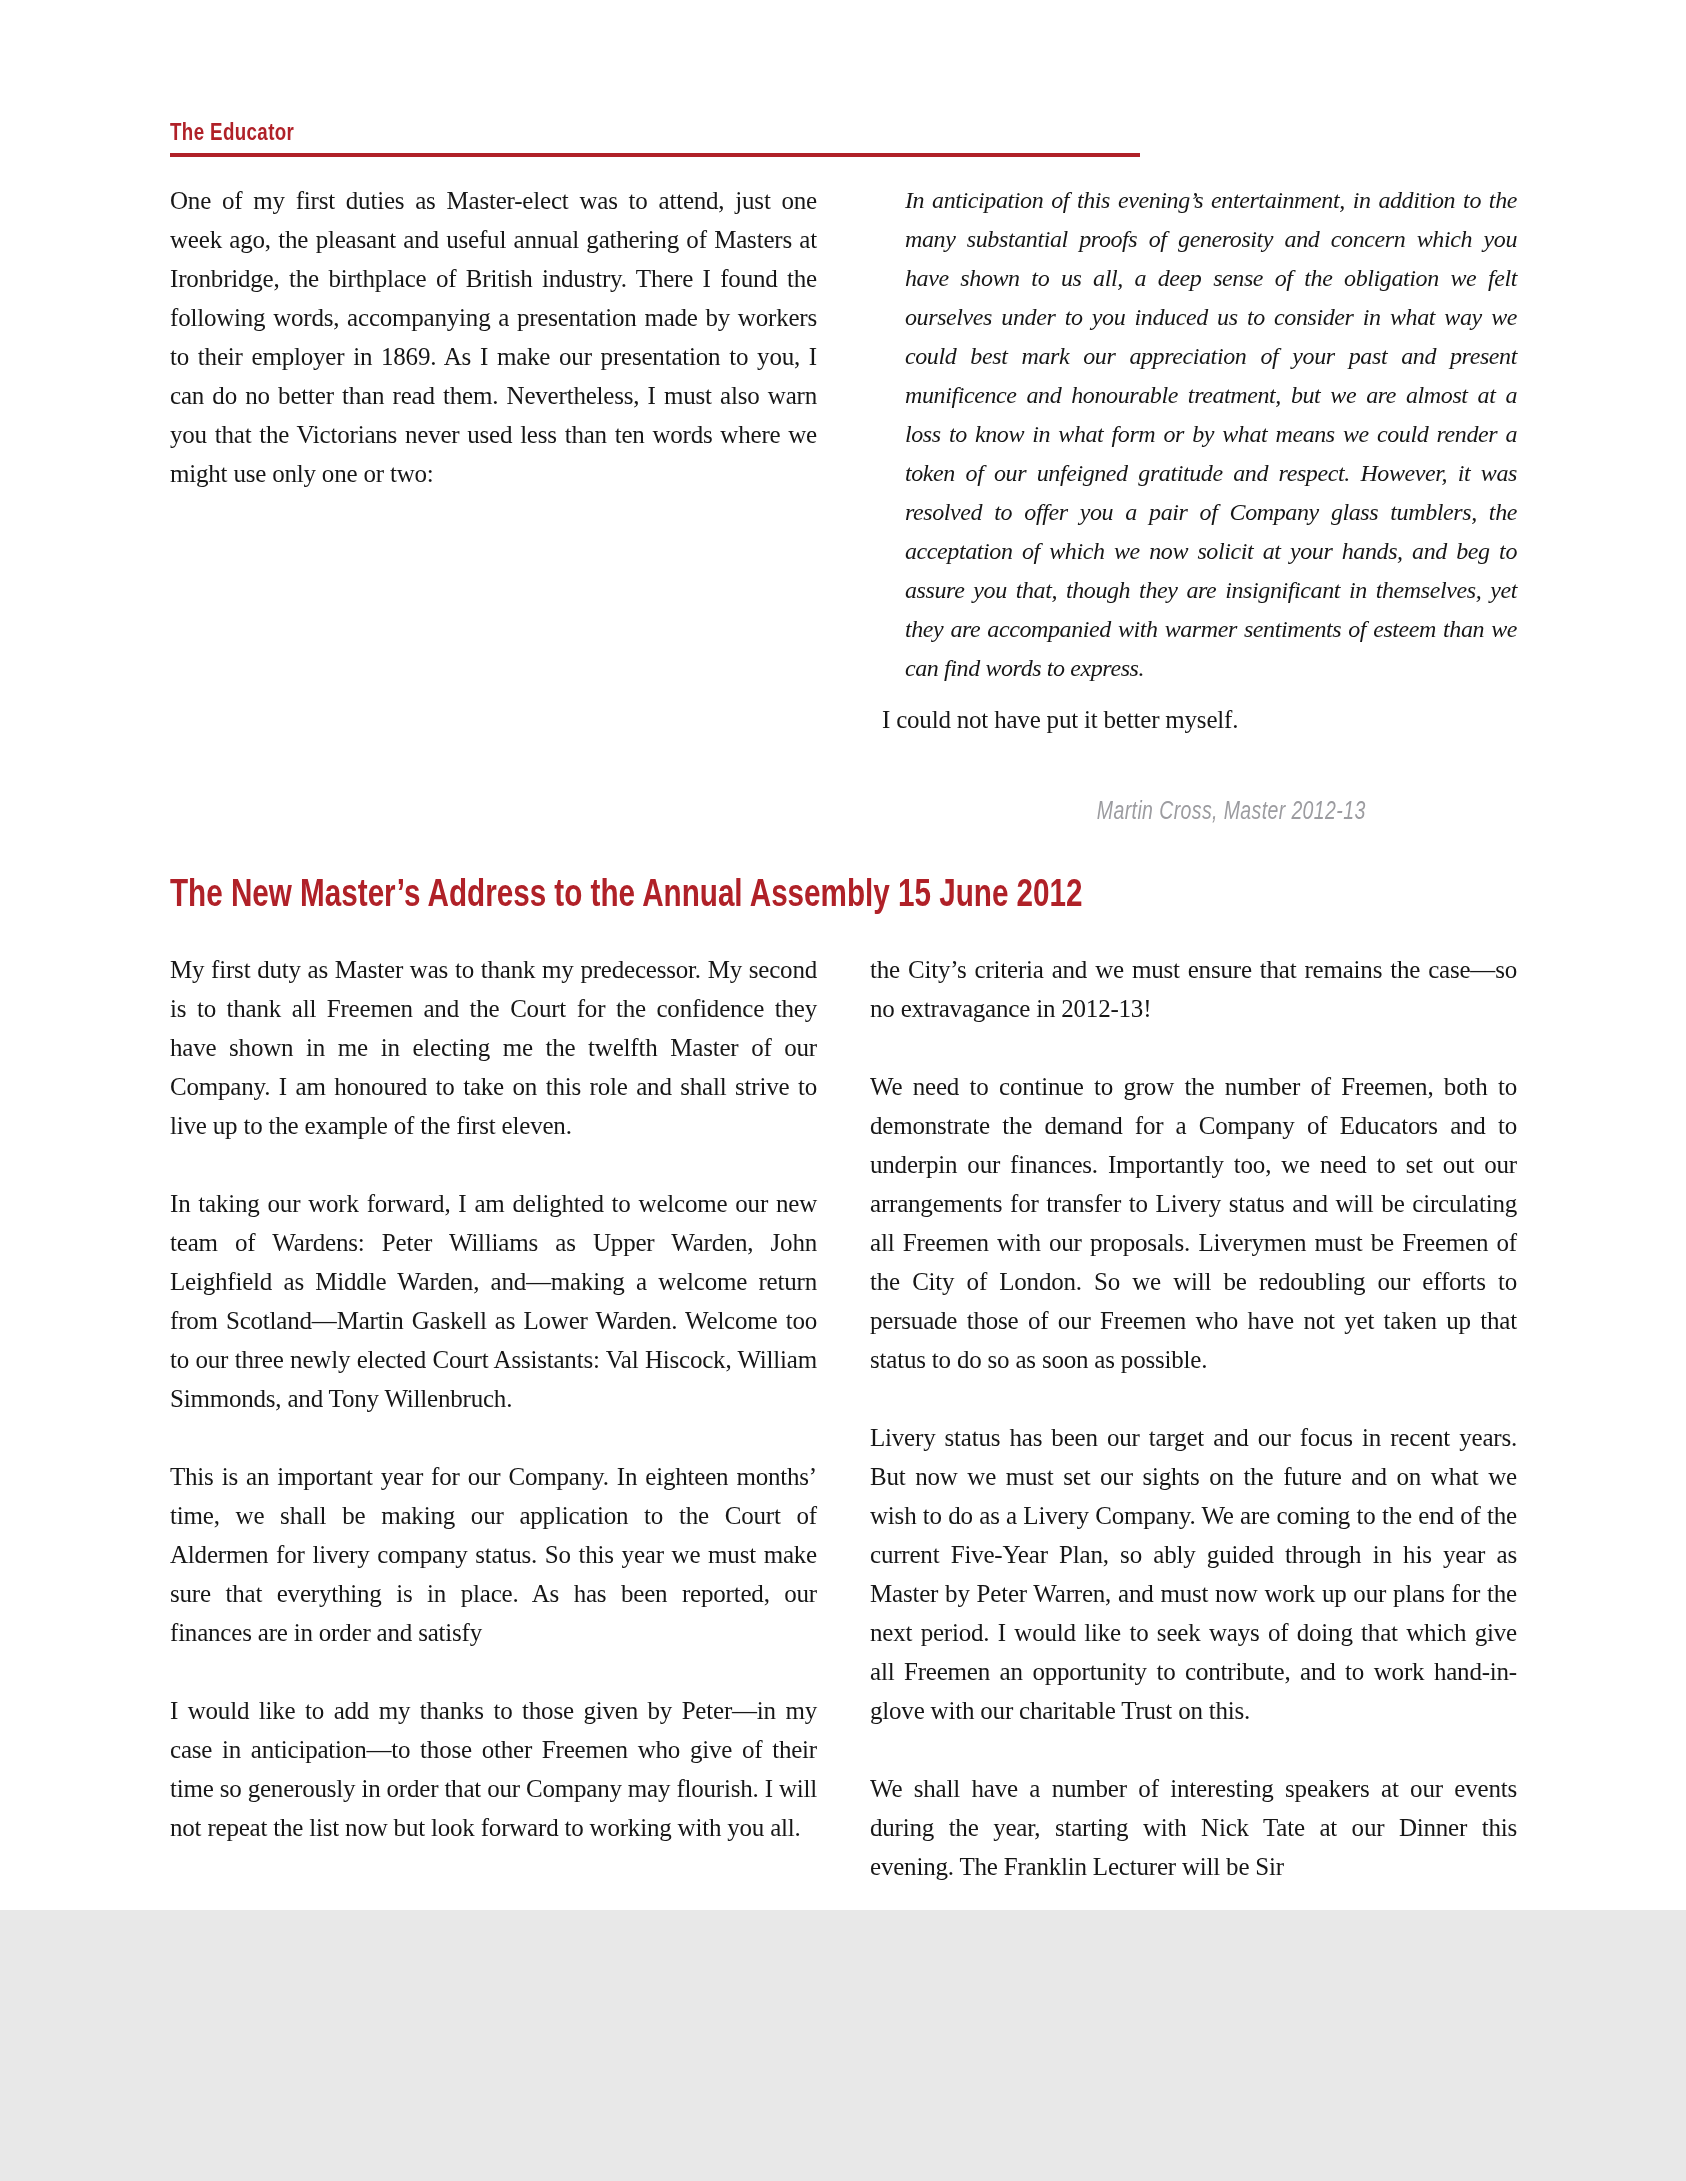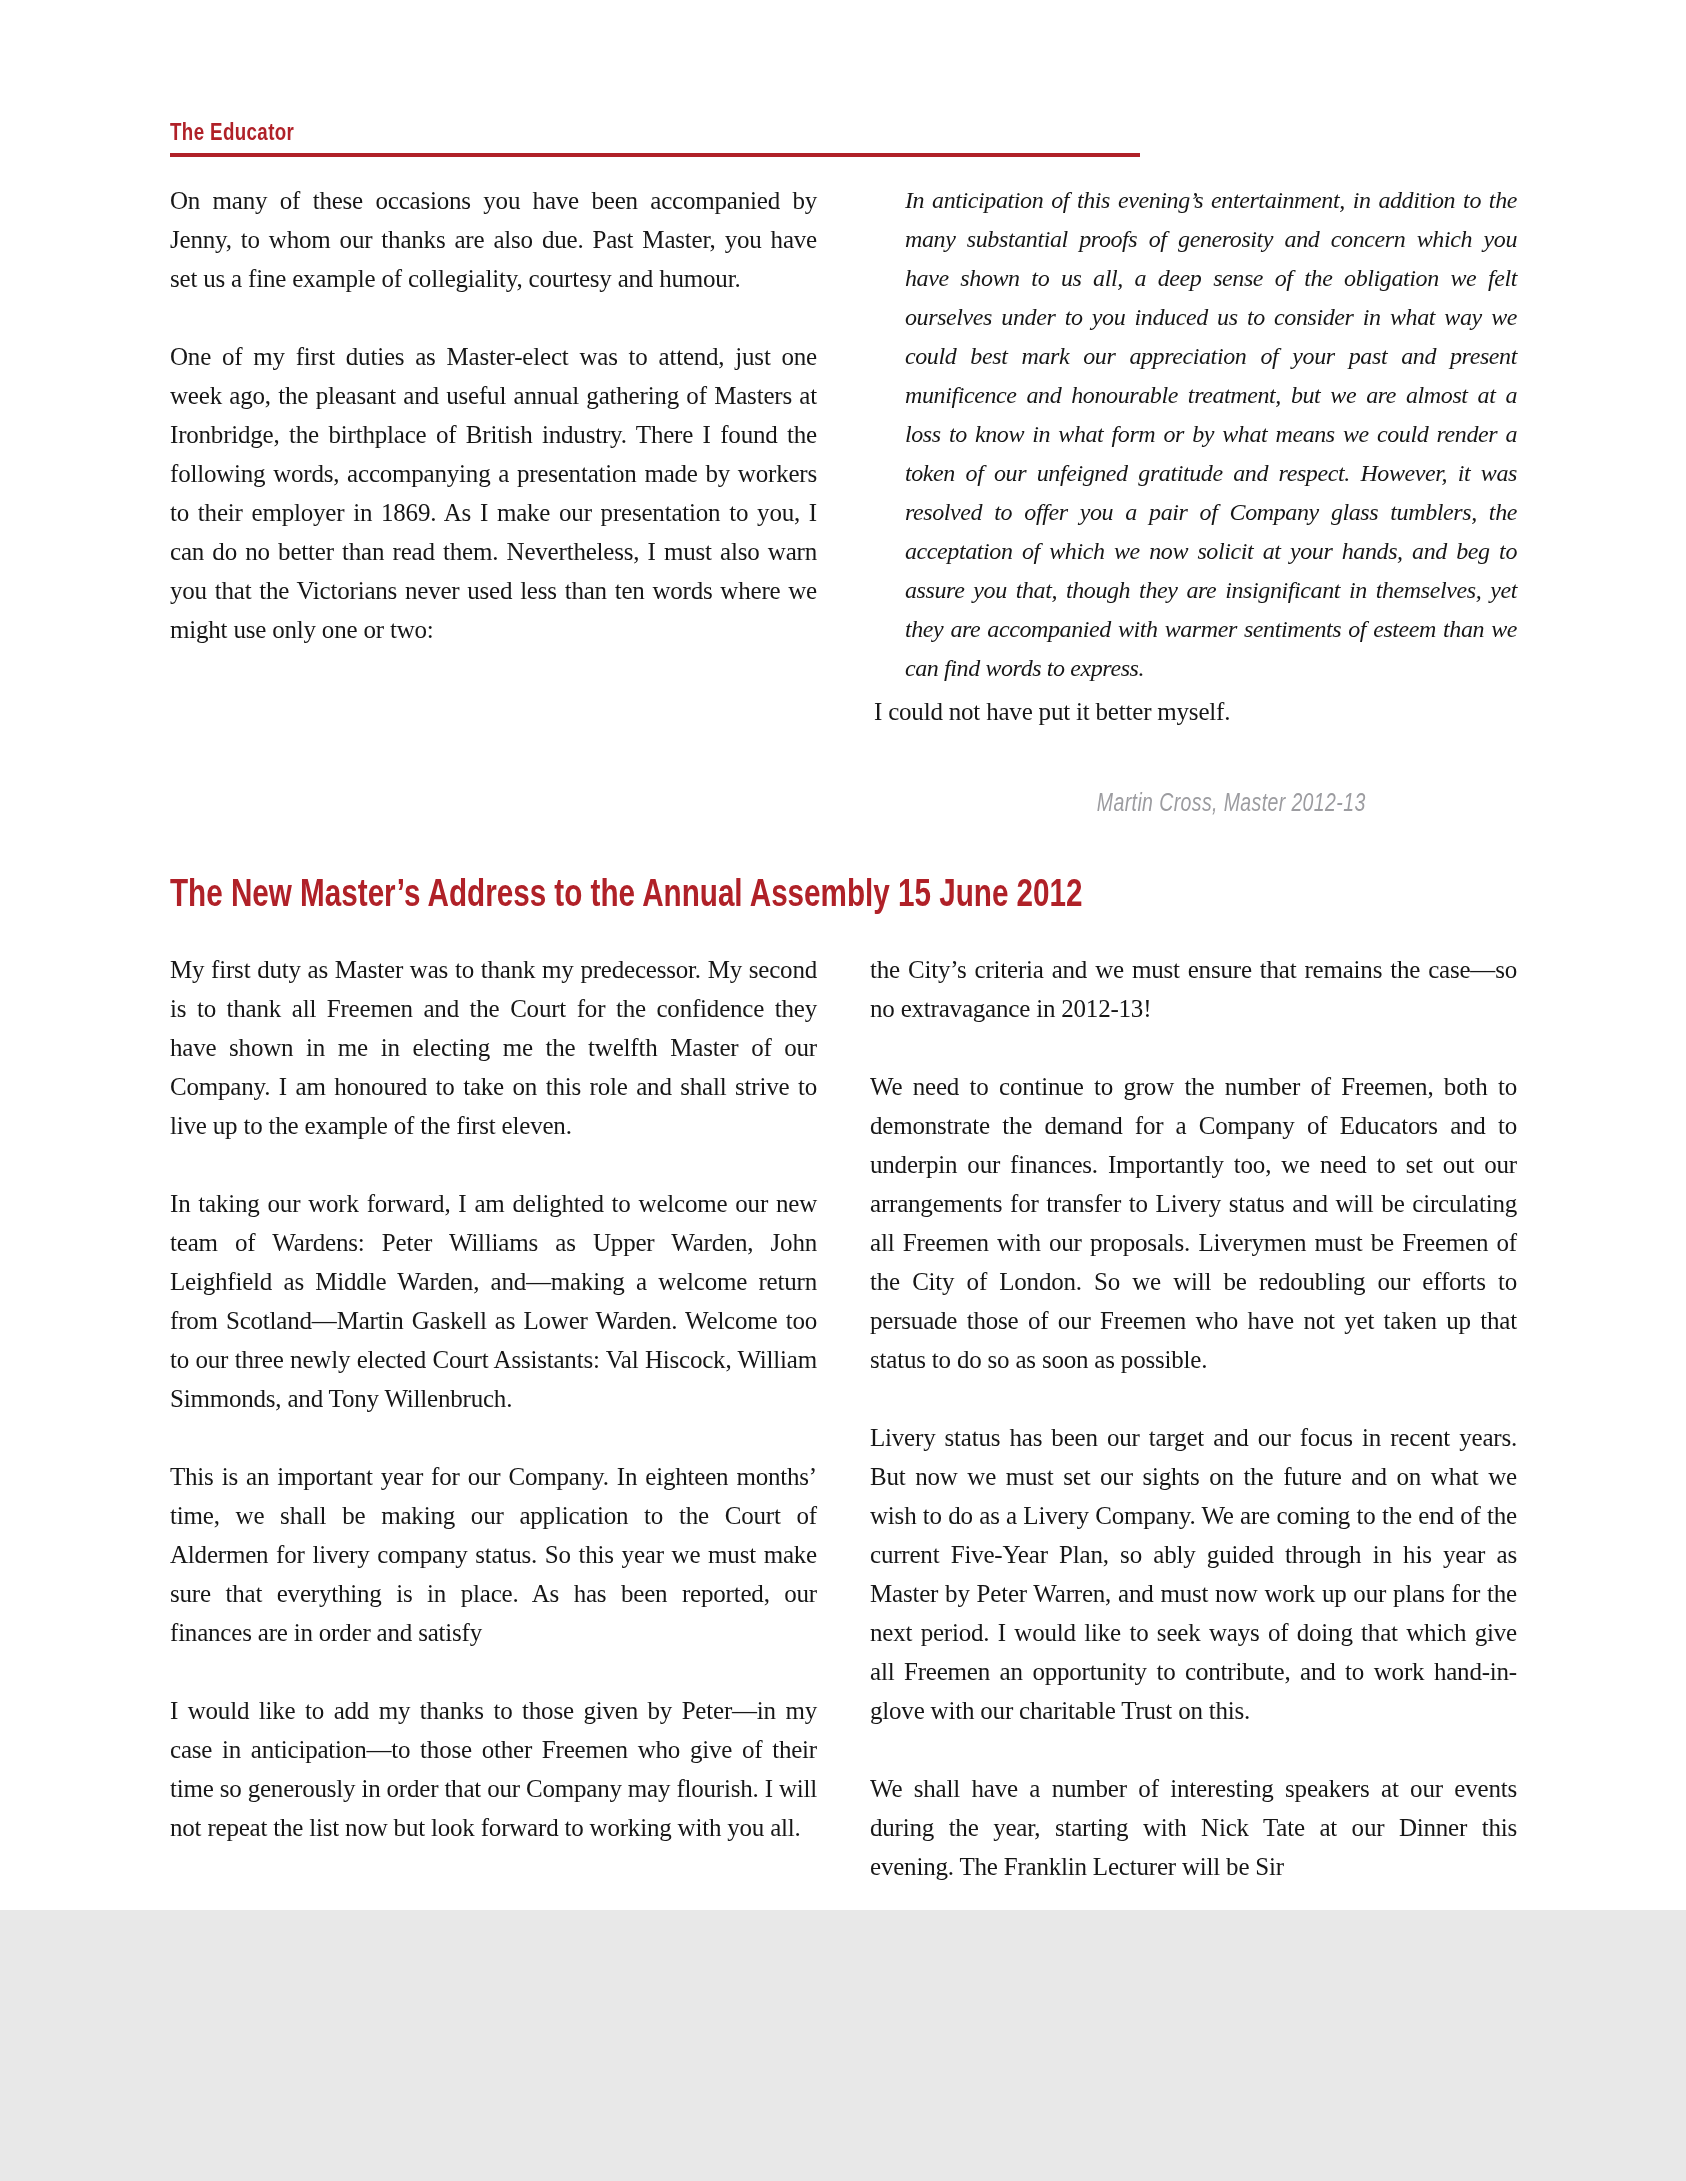--- a/index.html
+++ b/index.html
@@ -48,21 +48,21 @@
     text-align:justify;
     letter-spacing:-0.2px;
   }
   .quote {
     font-style:italic;
     margin:0;
     padding-left:35px;
     font-size:24px;
     letter-spacing:-0.4px;
   }
-  .after-quote { margin:4px; text-align:left; }
+  .after-quote { margin:12px; text-align:left; }
   .attribution { margin:52px 0 0 0; text-align:center;font-style:italic; }
   .attribution .cond {
     transform-origin:100% 50%;
     font-weight:normal;
     font-size:25px;
     letter-spacing:0.5px;
   }
 
   .heading { position:absolute; left:170px; top:872px; margin:0; }
   .heading .cond { font-size:38px; letter-spacing:0; }
@@ -76,21 +76,20 @@
 <div class="page">
 
   <div class="masthead">
     <span class="cond red">The Educator</span>
   </div>
 
   <div class="rule"></div>
 
   <section class="cols sec1">
     <div class="col">
-      <p>On many of these occasions you have been accompanied by Jenny, to whom our thanks are also due. Past Master, you have set us a fine example of collegiality, courtesy and humour.</p>
       <p>One of my first duties as Master-elect was to attend, just one week ago, the pleasant and useful annual gathering of Masters at Ironbridge, the birthplace of British industry. There I found the following words, accompanying a presentation made by workers to their employer in 1869. As I make our presentation to you, I can do no better than read them. Nevertheless, I must also warn you that the Victorians never used less than ten words where we might use only one or two:</p>
     </div>
     <div class="col">
       <p class="quote">In anticipation of this evening’s entertainment, in addition to the many substantial proofs of generosity and concern which you have shown to us all, a deep sense of the obligation we felt ourselves under to you induced us to consider in what way we could best mark our appreciation of your past and present munificence and honourable treatment, but we are almost at a loss to know in what form or by what means we could render a token of our unfeigned gratitude and respect. However, it was resolved to offer you a pair of Company glass tumblers, the acceptation of which we now solicit at your hands, and beg to assure you that, though they are insignificant in themselves, yet they are accompanied with warmer sentiments of esteem than we can find words to express.</p>
       <p class="after-quote">I could not have put it better myself.</p>
       <p class="attribution"><span class="cond gray">Martin Cross, Master 2012-13</span></p>
     </div>
   </section>
 
   <h2 class="heading">

